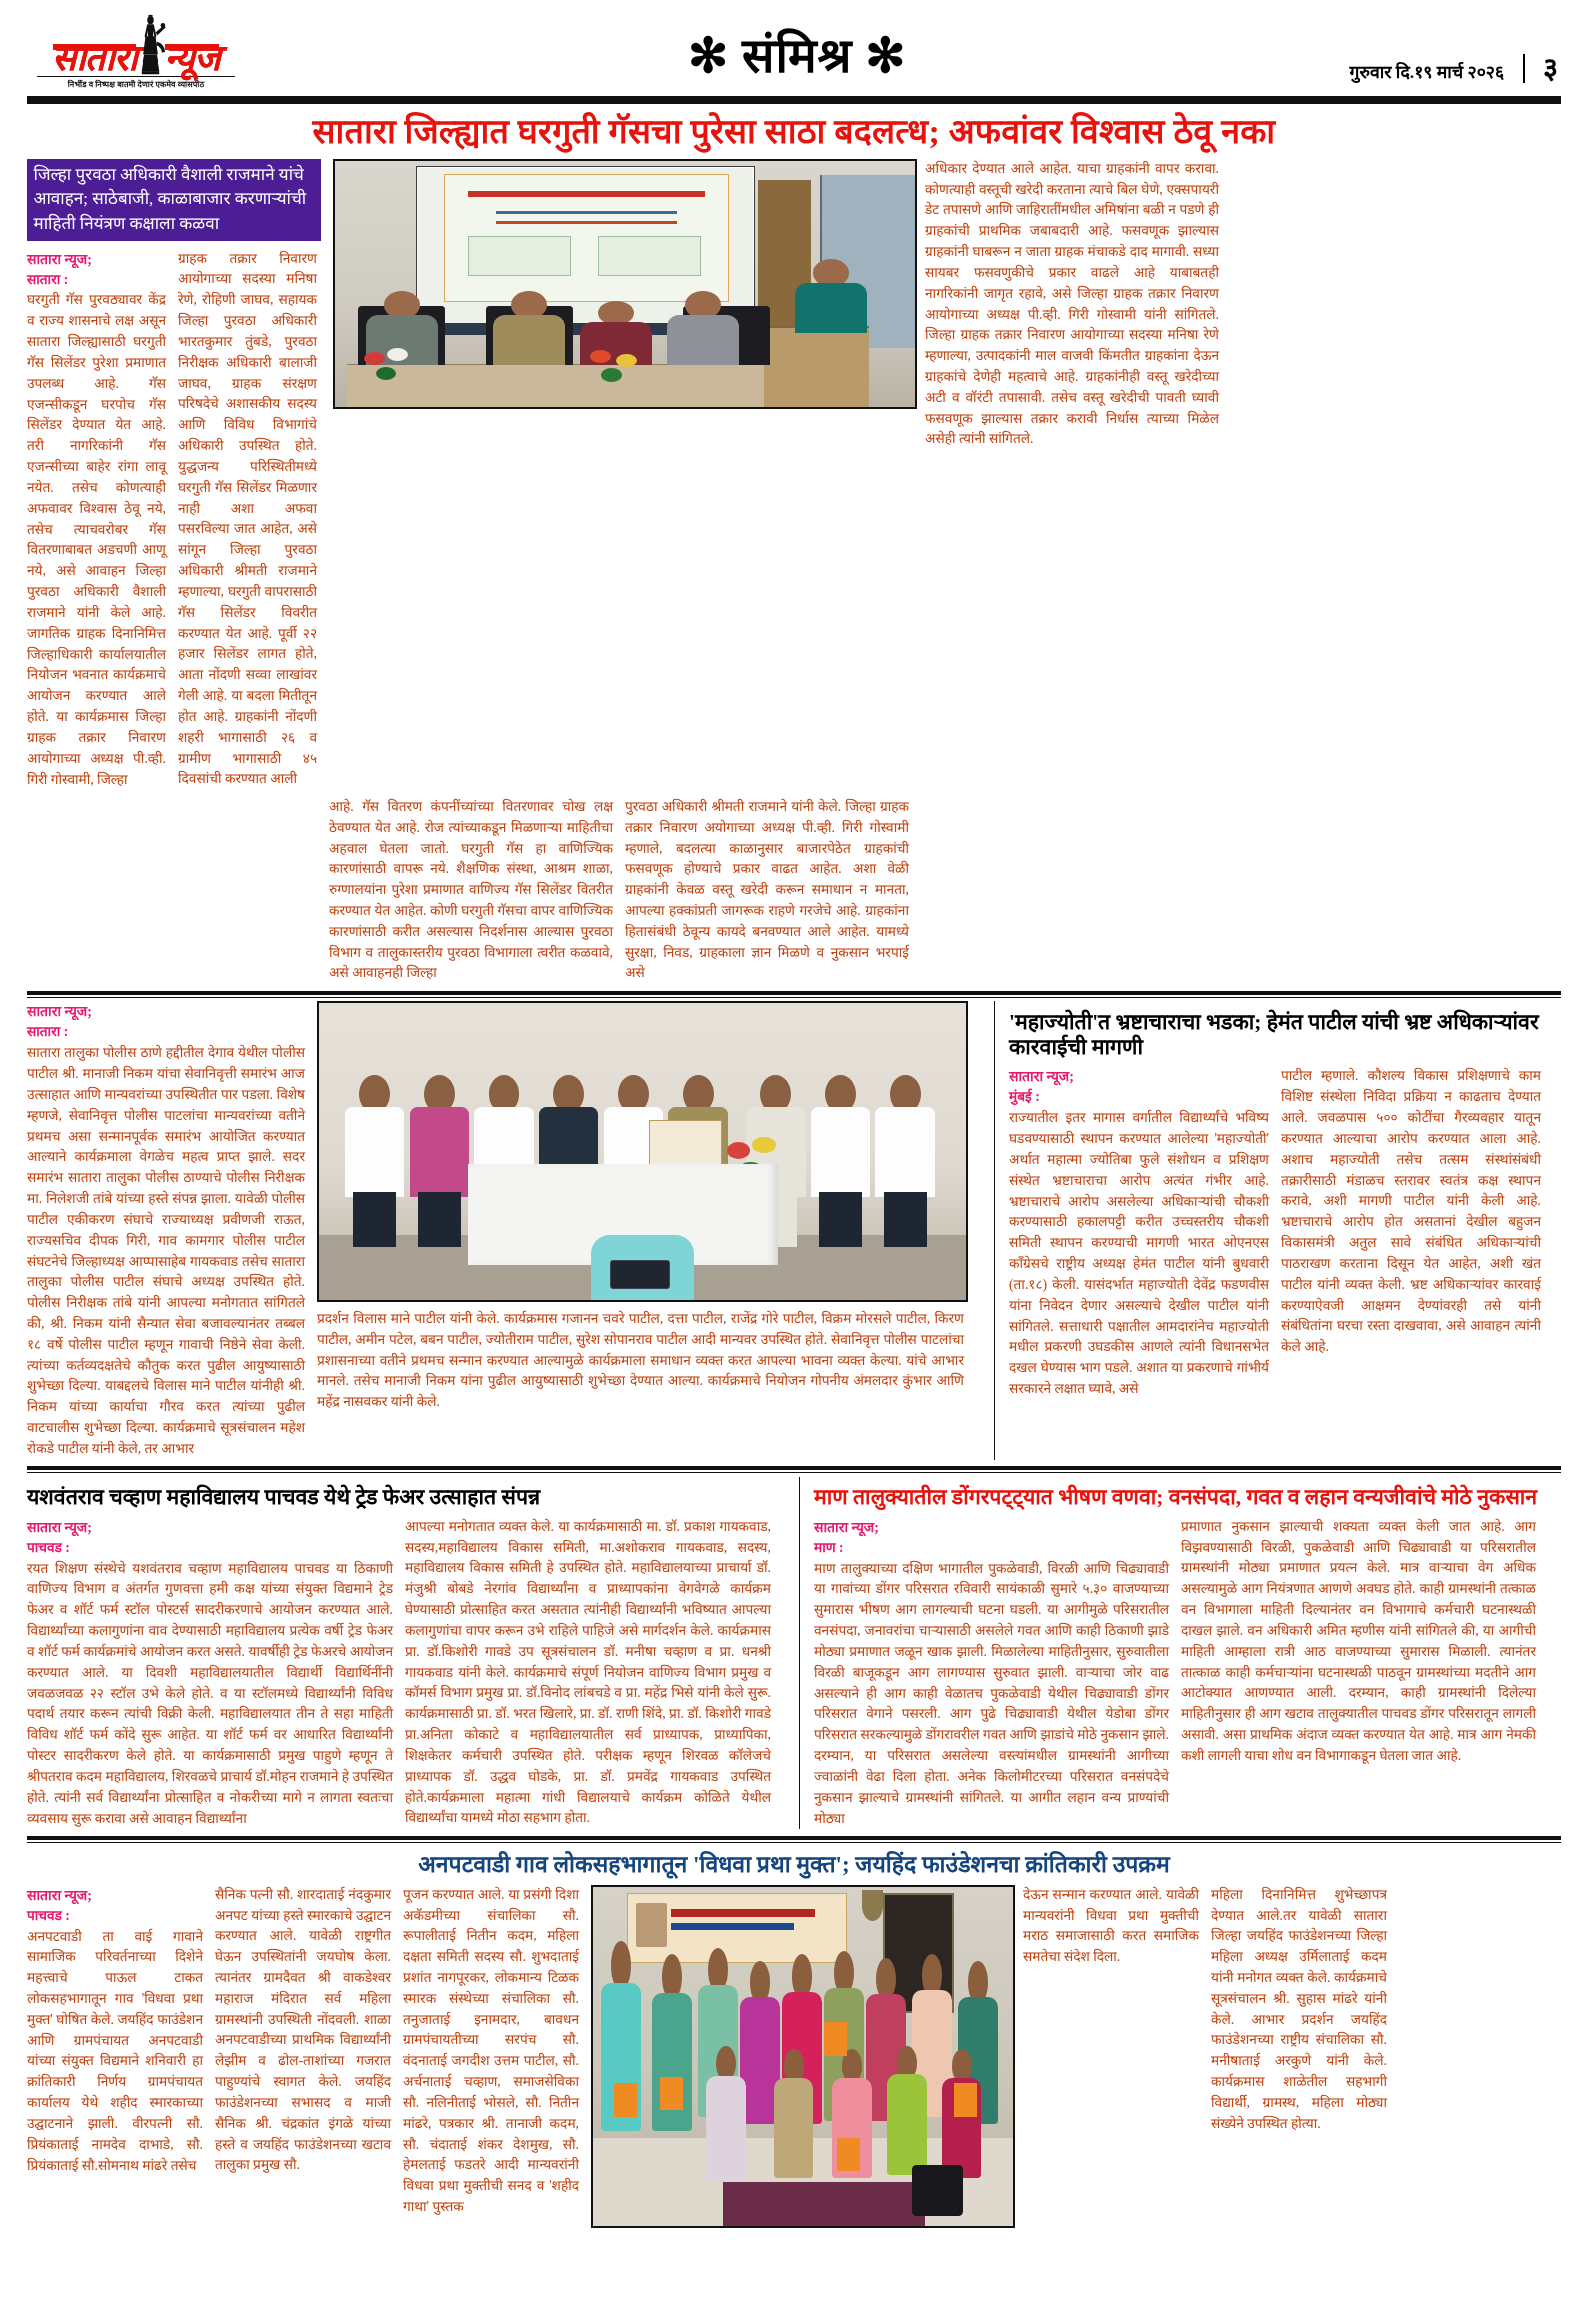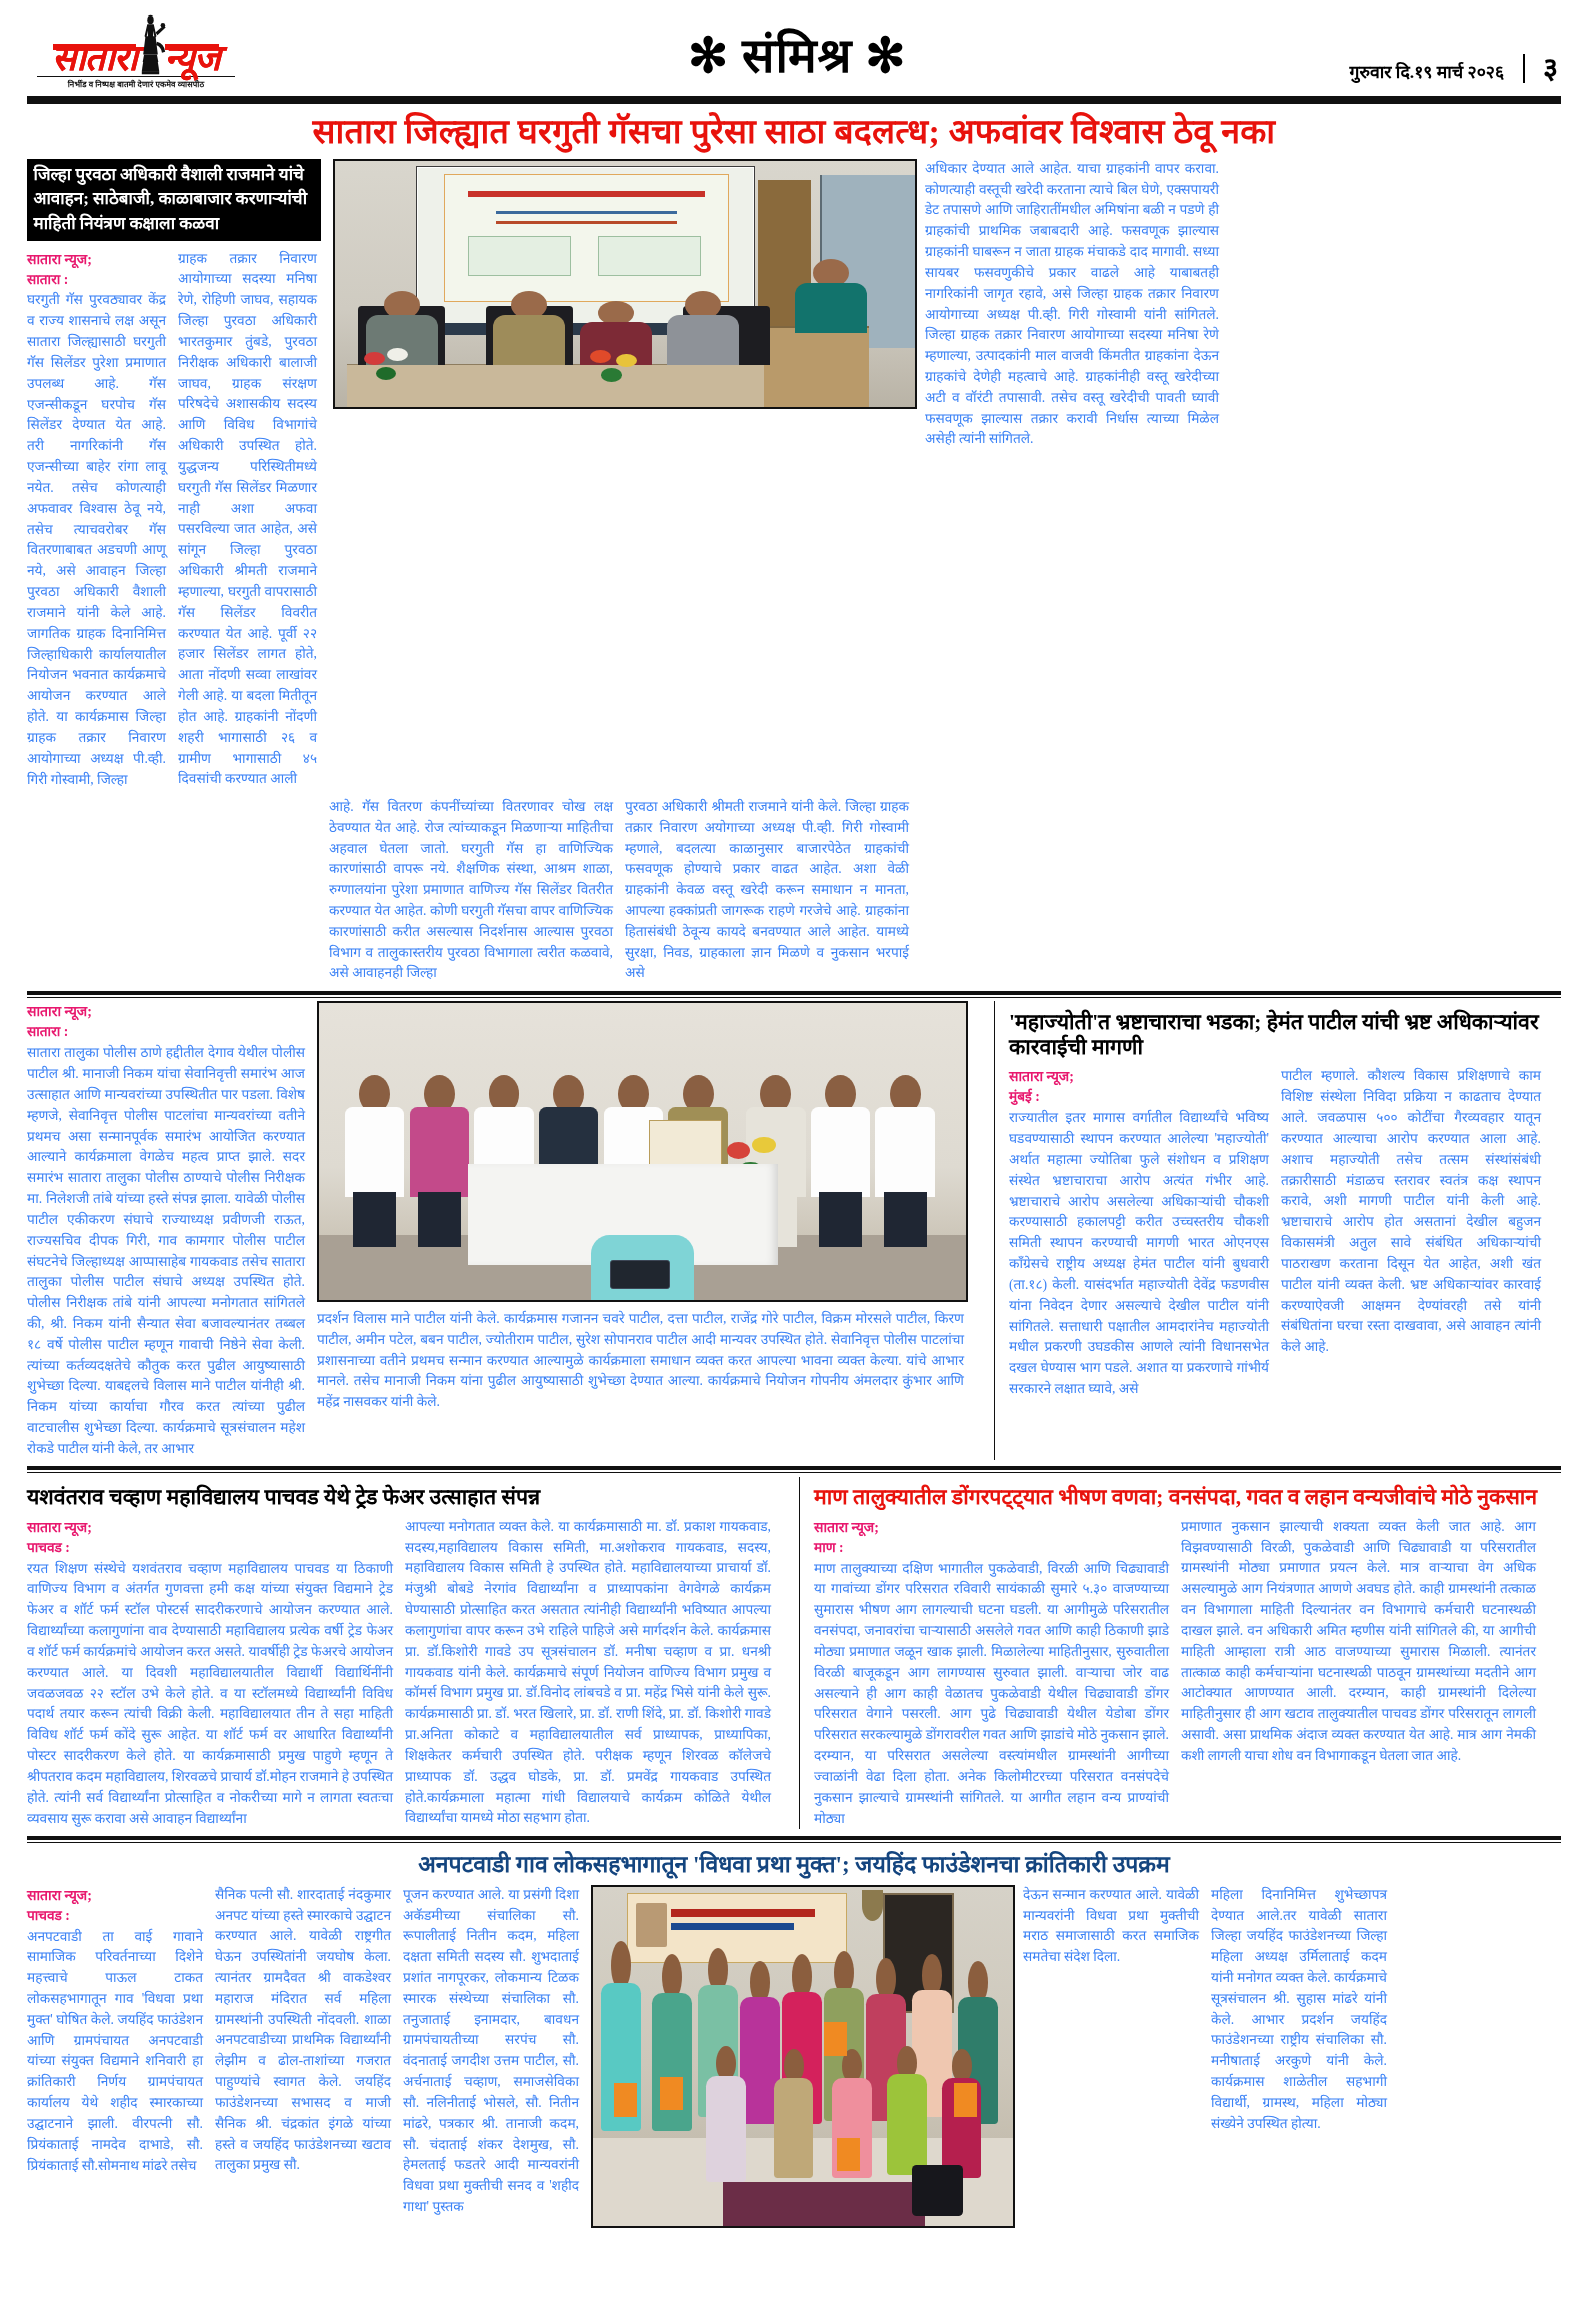--- a/index.html
+++ b/index.html
@@ -136,38 +136,38 @@
     margin: 8.3px 0 6.5px 0;
   }
   .hl-red    { color: #e8120c; }
   .hl-navy   { color: #14457f; }
   .hl-black  { color: #000; }
   .hl-xl   { font-size: 34px; text-align: center; letter-spacing: 0.2px; }
   .hl-lg   { font-size: 23px; }
   .hl-md   { font-size: 21.3px; }
 
   .kicker {
-    background: #000000;
+    background: #4c1d95;
     color: #fff;
-    font-weight: bold;
+    font-weight: normal;
     font-size: 17px;
     line-height: 1.42;
     padding: 4.6px 6.5px 5.6px 6.5px;
     margin-bottom: 7.4px;
   }
 
   
   .cols { display: flex; gap: 12px; }
   .col  { position: relative; }
   .coltext {
     font-size: 13.7px;
     line-height: 1.52;
     text-align: justify;
     text-justify: inter-word;
-    color: #3b82f6;
+    color: #c2410c;
     hyphens: none;
   }
   .byline {
     color: #e8186e;
     font-weight: bold;
     font-size: 14px;
     display: block;
     line-height: 1.5;
   }
   .dateline {

